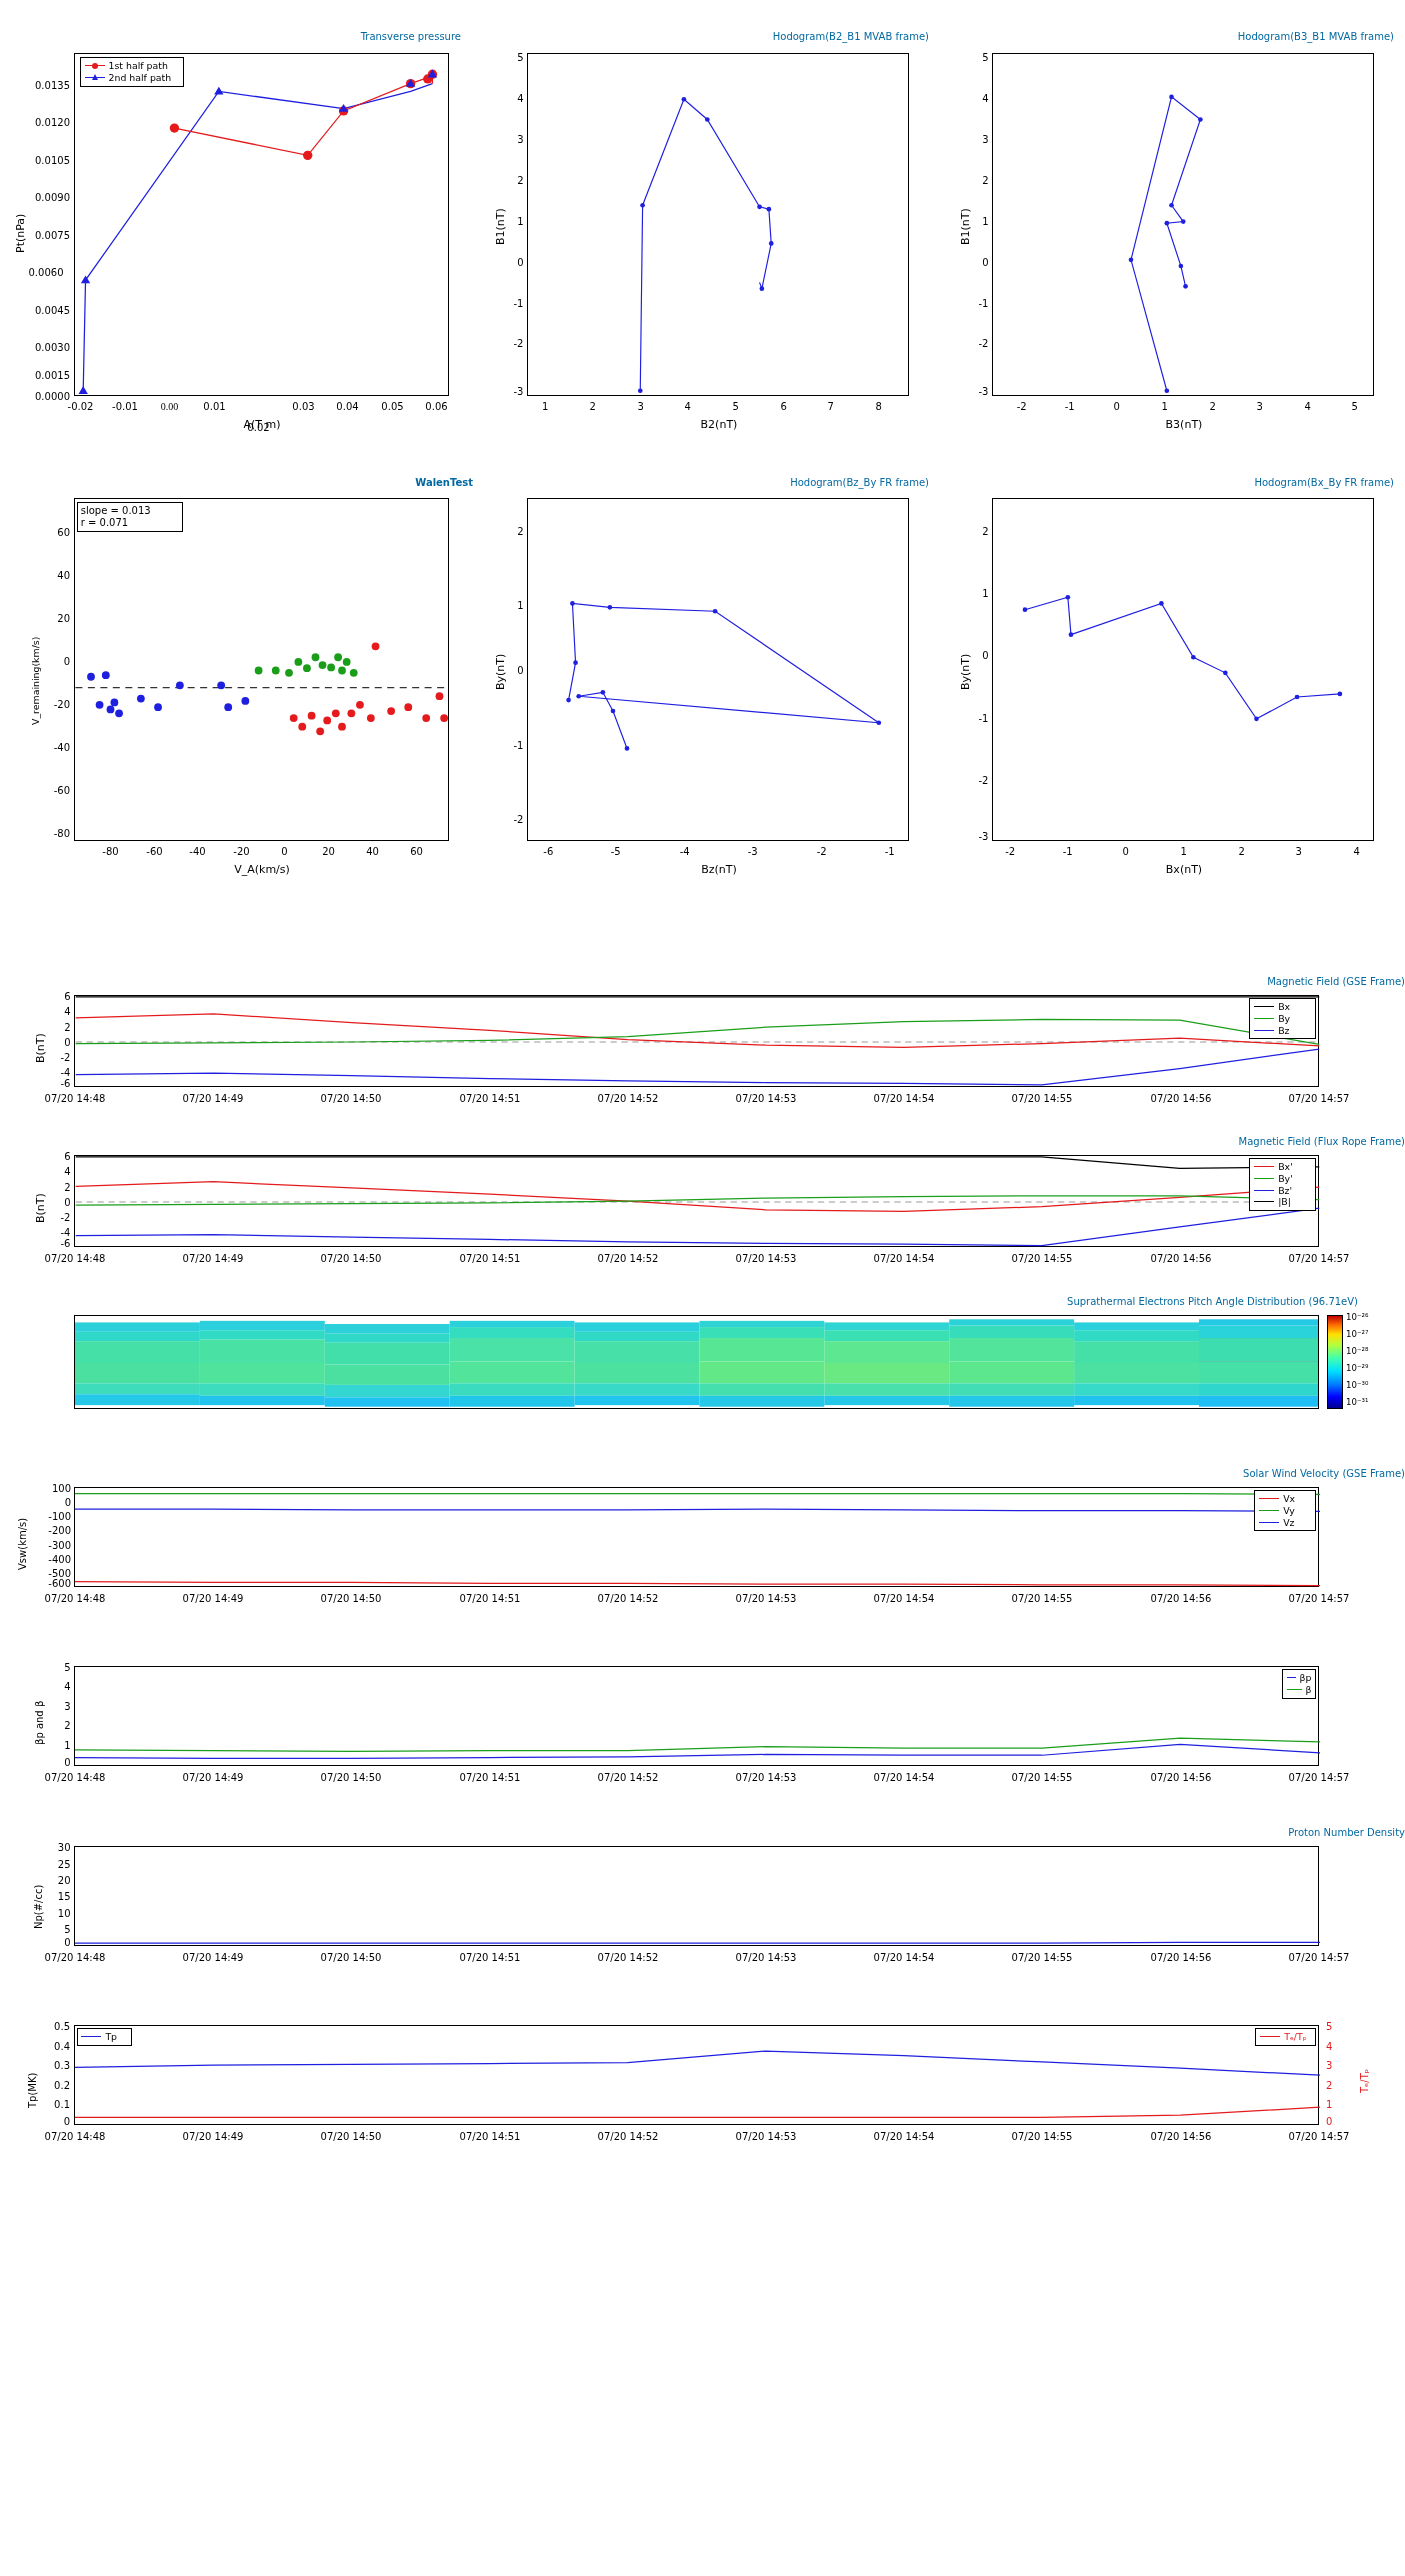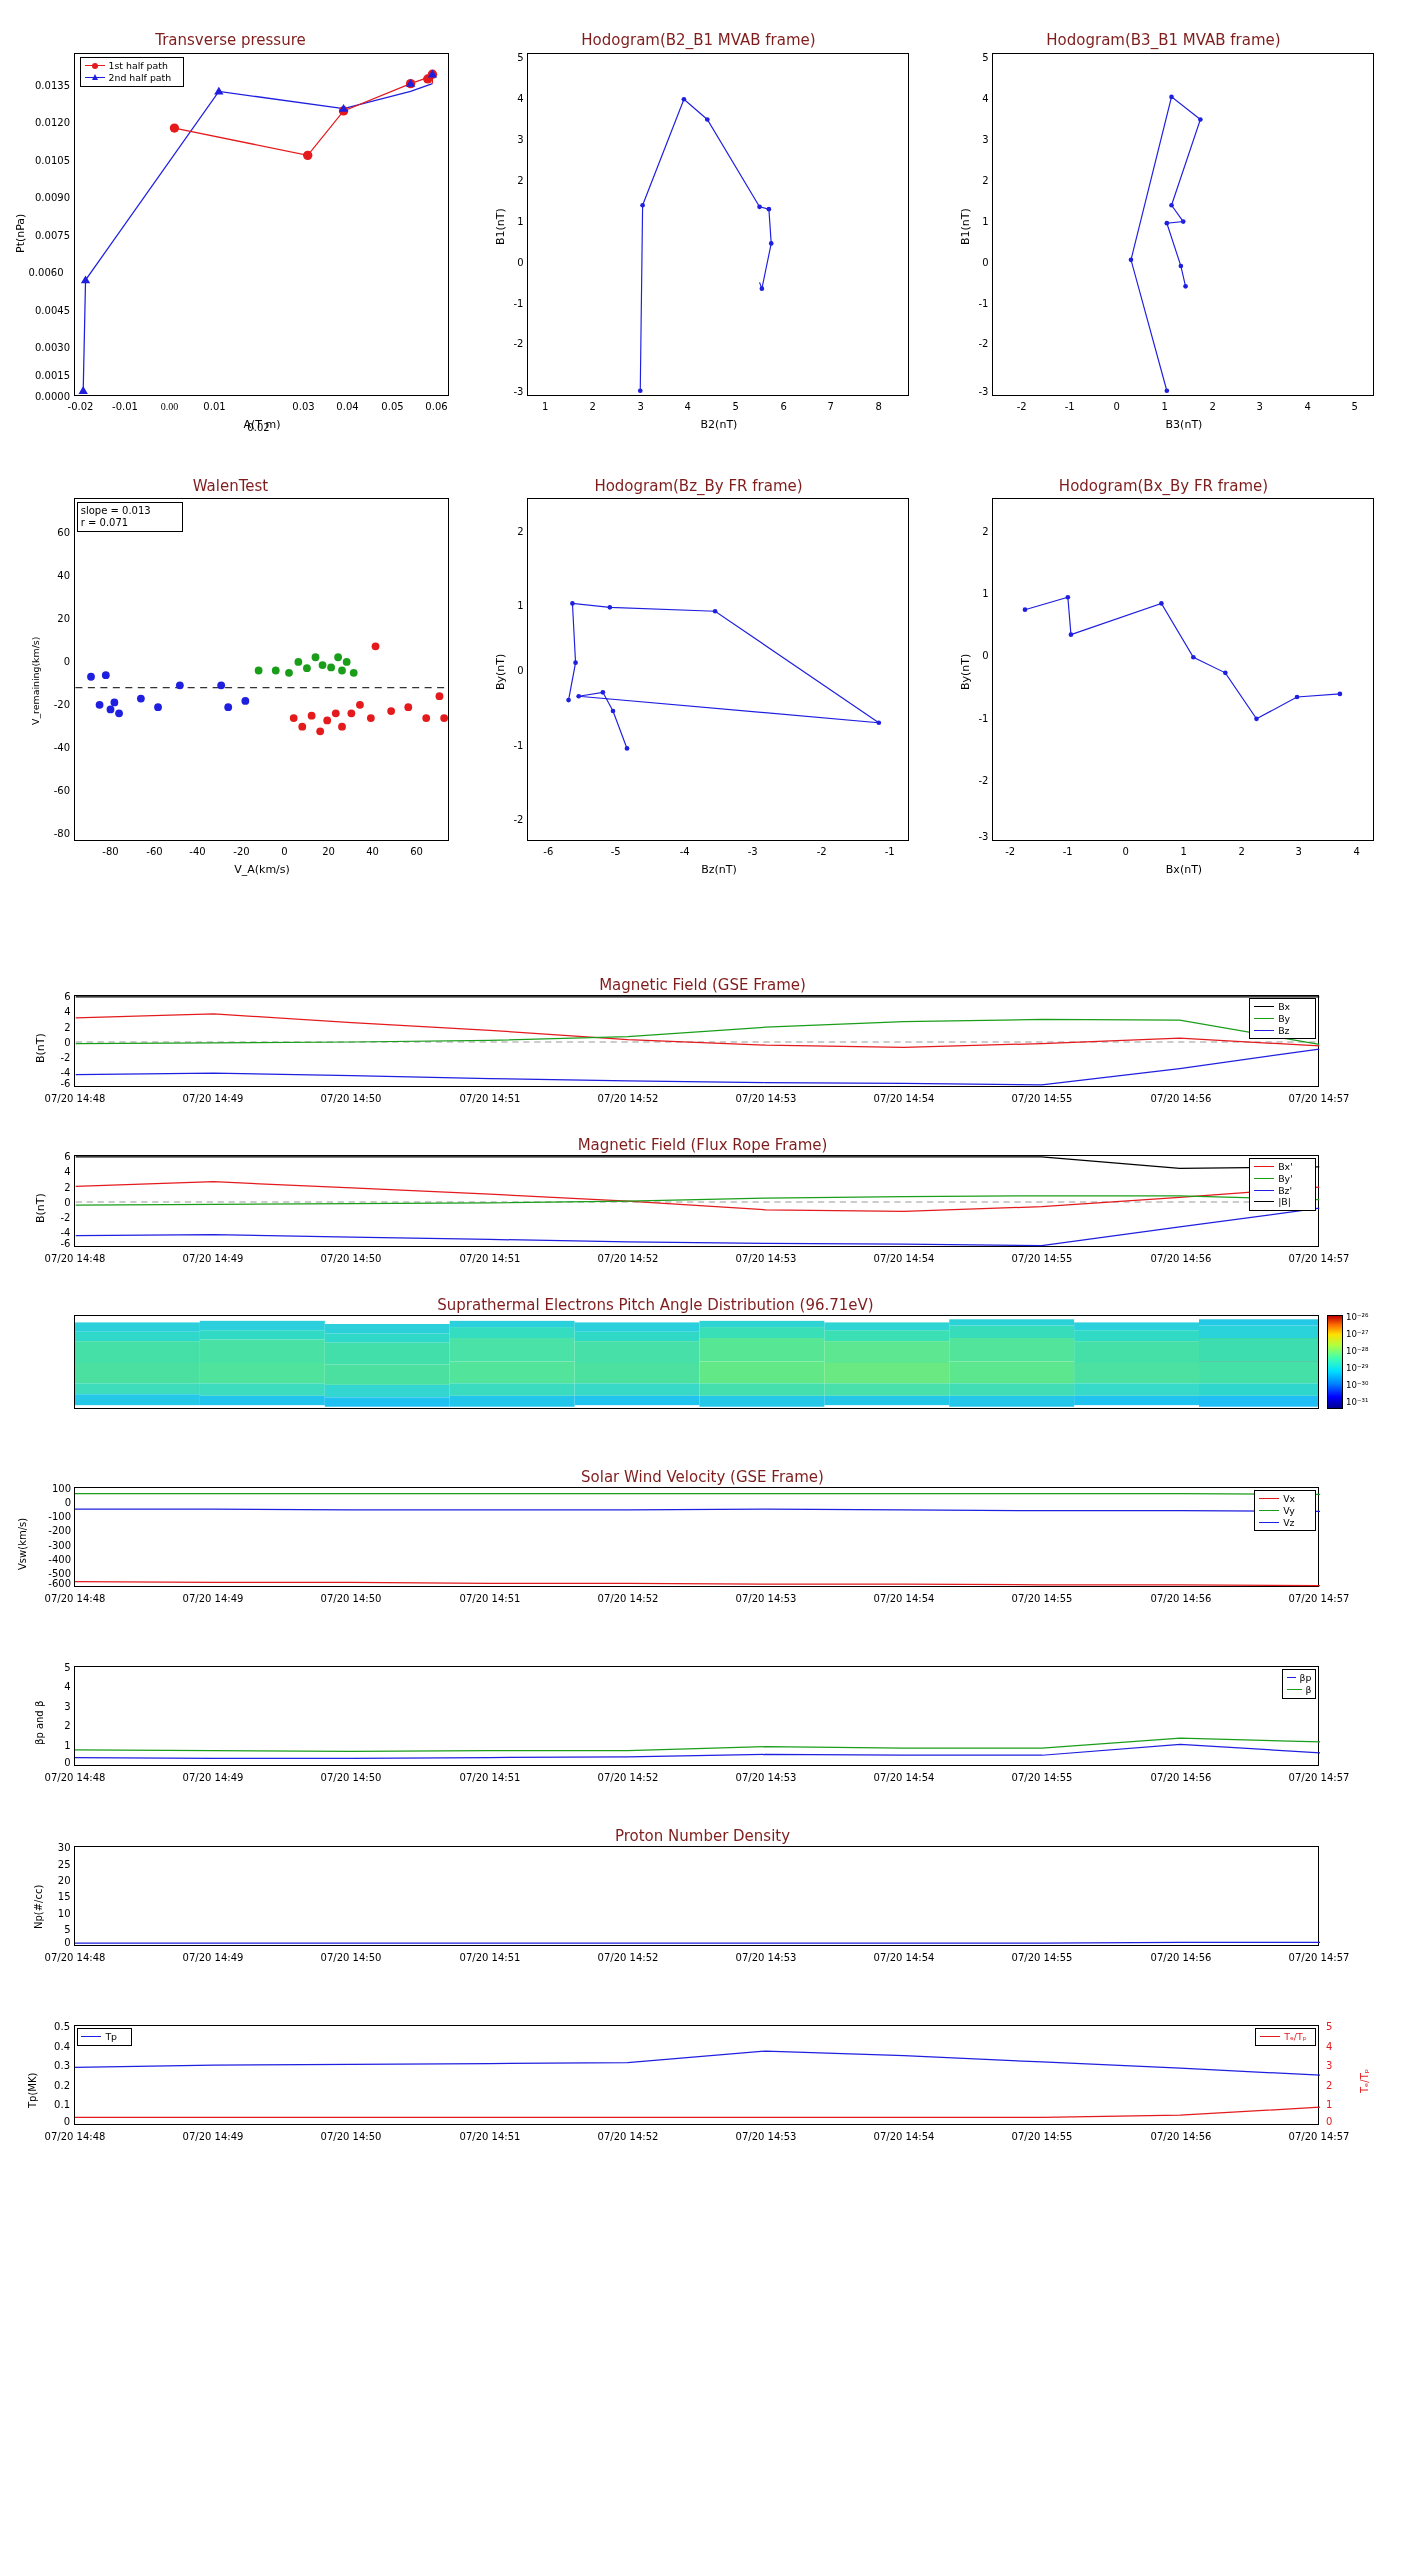--- a/index.html
+++ b/index.html
@@ -1,20 +1,20 @@
 <!DOCTYPE html>
 <html style="font-size:12.5px"><head>
 <meta charset="utf-8">
 <style>
   html,body{margin:0;padding:0;background:#ffffff;}
   body{width:1405px;height:2576px;font-family:"DejaVu Sans",sans-serif;color:#000;position:relative;}
   .stage{position:relative;width:1405px;height:2576px;}
   .panel{position:absolute;box-sizing:border-box;}
   .axes{position:absolute;border:0.8px solid #000;box-sizing:border-box;background:#fff;overflow:visible;}
-  .title{position:absolute;width:100%;text-align:center;font-size:15px;color:#7f1d1d;white-space:nowrap;}
+  .title{position:absolute;width:100%;text-align:right;font-size:10px;color:#0369a1;white-space:nowrap;}
   .ylabel{position:absolute;transform-origin:0 0;transform:rotate(-90deg);font-size:11px;white-space:nowrap;}
   .xlabel{position:absolute;font-size:11px;white-space:nowrap;text-align:center;}
   .tick{position:absolute;font-size:10px;white-space:nowrap;color:#000;}
   .ytick{text-align:right;}
   .xtick{text-align:center;}
   svg{position:absolute;left:0;top:0;overflow:visible;}
   .legend{position:absolute;border:0.8px solid #000;background:#fff;font-size:9.4px;padding:2.3px 3.9px;box-sizing:border-box;}
   .legend .row{display:flex;align-items:center;height:11.7px;white-space:nowrap;}
   .legend .swatch{display:inline-block;width:20px;height:0;border-top:1.6px solid #000;margin-right:3.9px;}
   .legend .lbl{font-size:9.4px;}
@@ -164,21 +164,21 @@
       <div class="tick xtick" style="left:208px;top:347px;width:23.4px;">2</div>
       <div class="tick xtick" style="left:255px;top:347px;width:23.4px;">3</div>
       <div class="tick xtick" style="left:303px;top:347px;width:23.4px;">4</div>
       <div class="tick xtick" style="left:350px;top:347px;width:23.4px;">5</div>
       <div class="xlabel" style="left:152px;top:364px;width:78px;">B3(nT)</div>
       <div class="ylabel" style="left:-34px;top:191px;">B1(nT)</div>
     </div>
   </div>
 
   <div class="panel" style="left:0px;top:461px;width:461px;height:414px;">
-    <div class="title" style="left:0;top:15.6px;">WalenTest</div>
+    <div class="title" style="left:12px;top:15.6px;font-weight:bold;">WalenTest</div>
     <div class="axes" style="left:74px;top:37px;width:375px;height:343px;">
       <svg width="375" height="343" viewBox="0 0 480 440">
         <line x1="0" y1="242" x2="480" y2="242" stroke="#333" stroke-width="1.5" stroke-dasharray="9,7"></line>
         <g fill="#1f1fe0">
           <circle cx="20" cy="228" r="5"></circle>
             <circle cx="31" cy="264" r="5"></circle>
             <circle cx="39" cy="226" r="5"></circle>
           <circle cx="45" cy="270" r="5"></circle>
             <circle cx="50" cy="261" r="5"></circle>
             <circle cx="56" cy="275" r="5"></circle>

